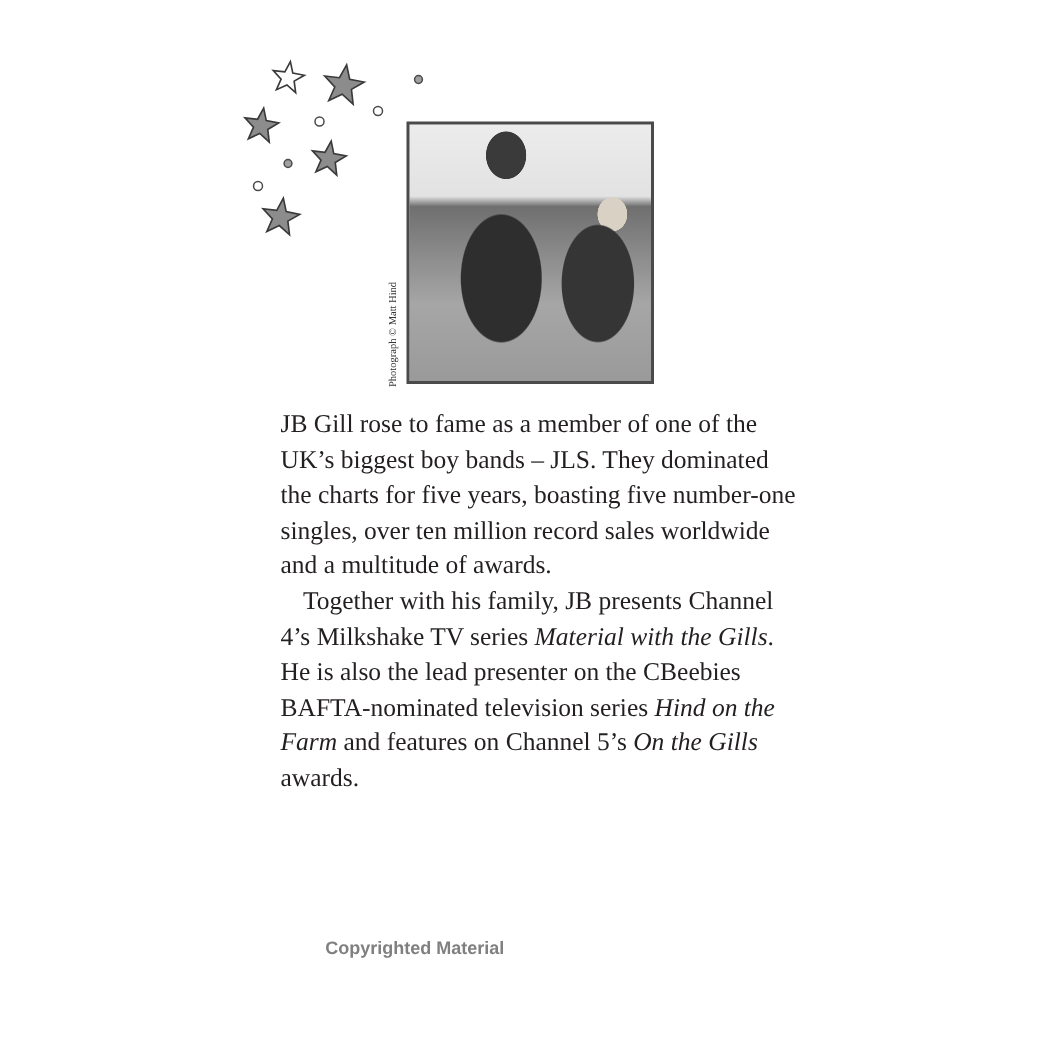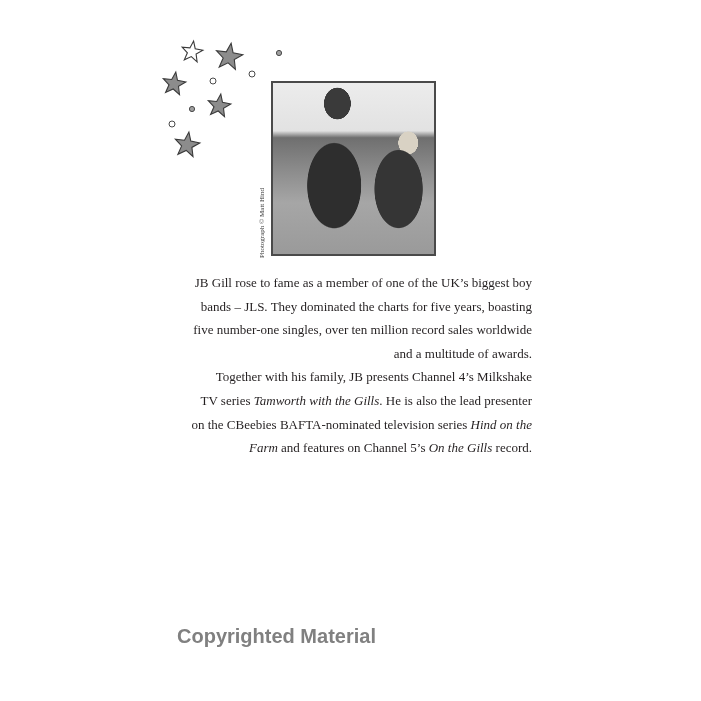--- a/index.html
+++ b/index.html
@@ -7,24 +7,24 @@
   .stars { position:absolute; left:160px; top:35px; width:140px; height:130px; }
   .photo { position:absolute; left:271px; top:81px; width:165px; height:175px; border:2px solid #4a4a4a; box-sizing:border-box;
     background:
       radial-gradient(ellipse 22px 26px at 40% 12%, #3a3a3a 60%, transparent 62%),
       radial-gradient(ellipse 38px 60px at 38% 60%, #2e2e2e 70%, transparent 72%),
       radial-gradient(ellipse 34px 55px at 78% 62%, #353535 70%, transparent 72%),
       radial-gradient(ellipse 14px 16px at 84% 35%, #d9d2c4 70%, transparent 72%),
       linear-gradient(180deg, #ececec 0%, #e2e2e2 28%, #6f6f6f 32%, #8a8a8a 50%, #a6a6a6 70%, #9a9a9a 100%);
   }
   .credit { position:absolute; left:258px; top:258px; transform-origin:left top; transform:rotate(-90deg); font-size:7px; white-space:nowrap; color:#333; font-family:"Liberation Serif", serif; }
-  .text { position:absolute; left:187px; top:271px; width:345px; font-size:13px; line-height:23.6px;text-align:right; }
+  .text { position:absolute; left:187px; top:271px; width:345px; font-size:17px; line-height:23.6px; }
   .text p { margin:0; }
   .text p.indent { text-indent:15px; }
-  .copyright { position:absolute; left:0; width:555px; top:625px; text-align:center; font-family:"Liberation Sans", sans-serif; font-weight:bold; font-size:20px; color:#808080; }
+  .copyright { position:absolute; left:0; width:555px; top:625px; text-align:center; font-family:"Liberation Sans", sans-serif; font-weight:bold; font-size:12px; color:#808080; }
   .copyright span { display:inline-block; margin-left:-2px; }
 </style>
 </head>
 <body>
 
 <svg class="stars" viewBox="160 35 140 130" width="140" height="130" id="stars-svg">
     <polygon points="193.6,41.1 195.2,48.7 202.9,50.2 196.1,54.1 197.1,61.8 191.3,56.6 184.3,59.8 187.4,52.8 182.2,47.1 189.9,47.9" fill="#ffffff" stroke="#3a3a3a" stroke-width="1.1"></polygon>
     <polygon points="231.1,43.2 233.1,52.8 242.8,54.7 234.3,59.6 235.4,69.4 228.1,62.8 219.2,67.0 223.2,58.0 216.5,50.7 226.3,51.8" fill="#8c8c8c" stroke="#3a3a3a" stroke-width="1.1"></polygon>
     <polygon points="175.8,72.1 177.5,80.4 185.8,82.0 178.5,86.3 179.5,94.7 173.2,89.0 165.6,92.5 169.0,84.8 163.3,78.6 171.7,79.5" fill="#8c8c8c" stroke="#3a3a3a" stroke-width="1.1"></polygon>
     <polygon points="220.8,94.1 222.5,102.4 230.8,104.0 223.5,108.3 224.5,116.7 218.2,111.0 210.6,114.5 214.0,106.8 208.3,100.6 216.7,101.5" fill="#8c8c8c" stroke="#3a3a3a" stroke-width="1.1"></polygon>
@@ -34,16 +34,16 @@
     <circle cx="213" cy="81" r="3" fill="#ffffff" stroke="#4a4a4a" stroke-width="1"></circle>
     <circle cx="192" cy="109" r="2.6" fill="#a0a0a0" stroke="#4a4a4a" stroke-width="1"></circle>
     <circle cx="172" cy="124" r="3" fill="#ffffff" stroke="#4a4a4a" stroke-width="1"></circle>
   </svg>
 
 <div class="photo" title="Family photo of JB Gill with his wife, son and daughter in a field"></div>
 <div class="credit">Photograph © Matt Hind</div>
 
 <div class="text" id="bio">
     <p><span>JB Gill rose to fame as a member of one of the UK’s biggest boy bands – JLS. They dominated the charts for five years, boasting five number-one singles, over ten million record sales worldwide and a multitude of awards.</span></p>
-    <p class="indent"><span>Together with his family, JB presents Channel 4’s Milkshake TV series </span><em>Tamworth with the Gills</em><span>. He is also the lead presenter on the CBeebies BAFTA-nominated television series </span><em>Hind on the Farm</em><span> and features on Channel 5’s </span><em>On the Gills</em><span> record.</span></p>
+    <p class="indent"><span>Together with his family, JB presents Channel 4’s Milkshake TV series </span><em>Material with the Gills</em><span>. He is also the lead presenter on the CBeebies BAFTA-nominated television series </span><em>Hind on the Farm</em><span> and features on Channel 5’s </span><em>On the Gills</em><span> awards.</span></p>
   </div>
 
 <div class="copyright"><span>Copyrighted Material</span></div>
 
 </body></html>

